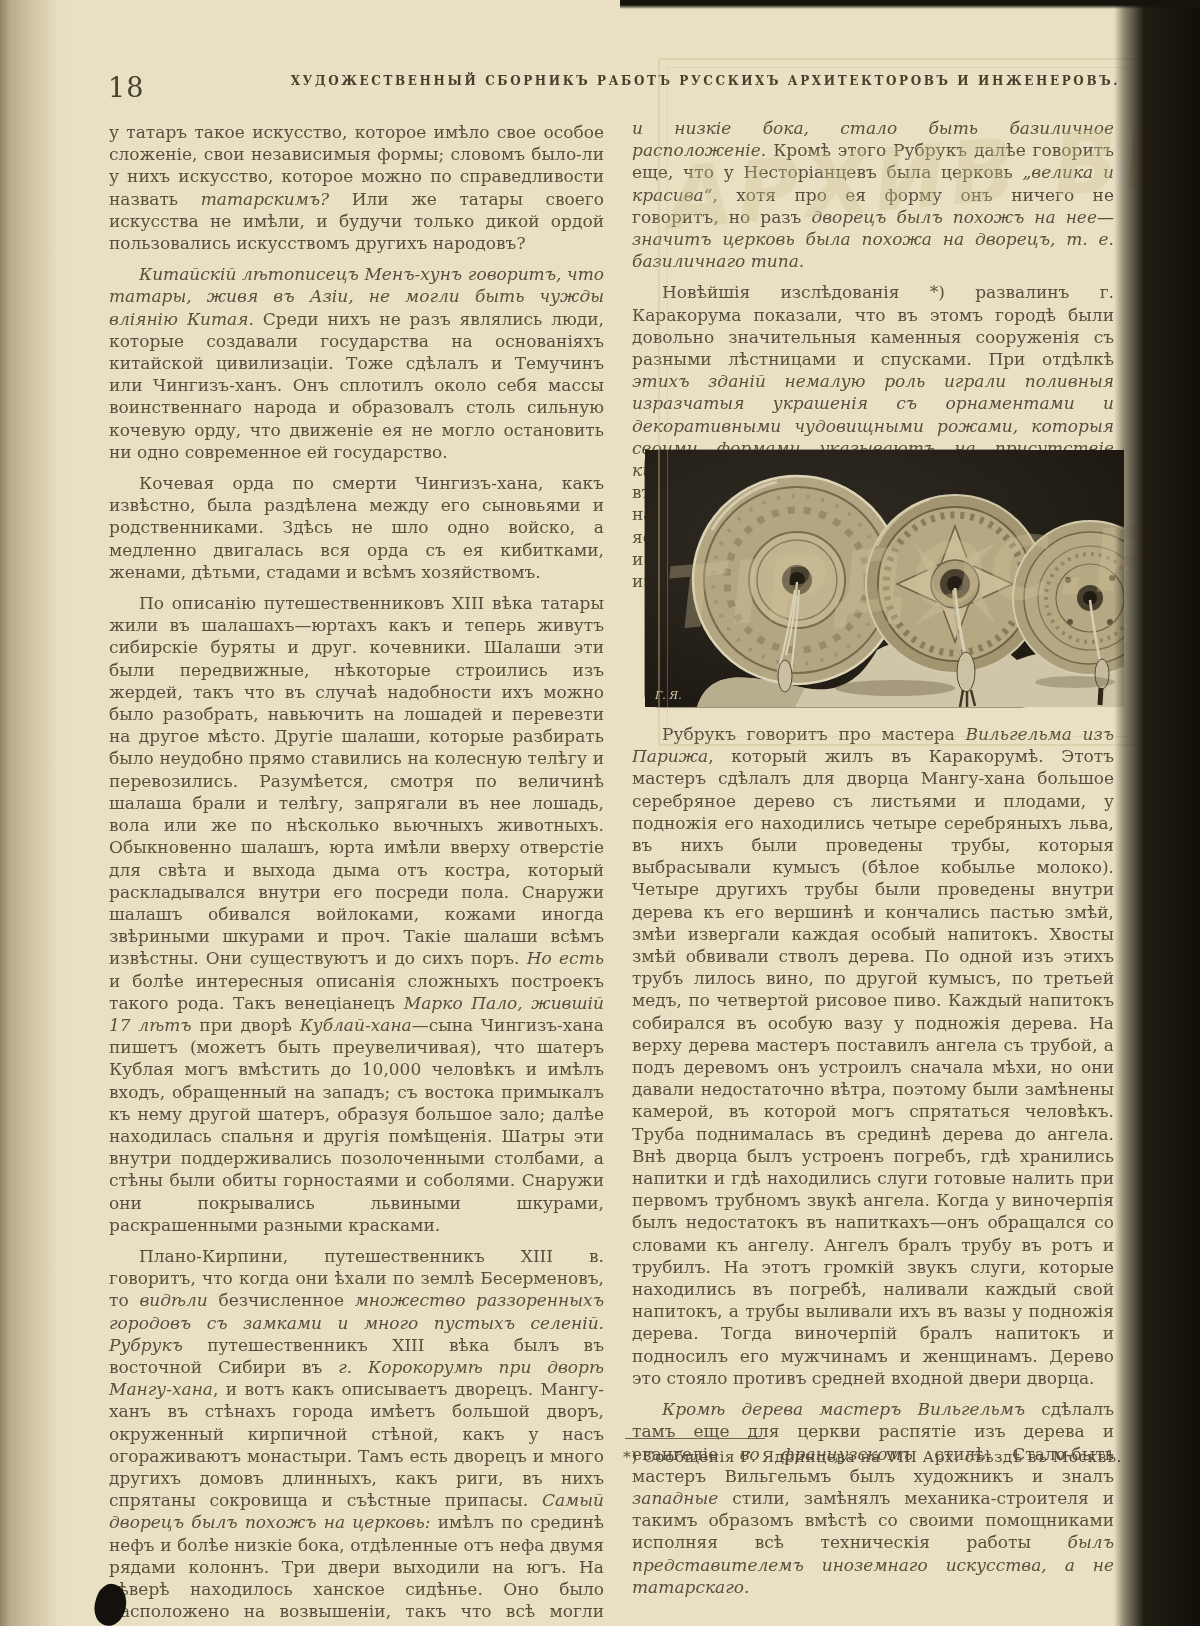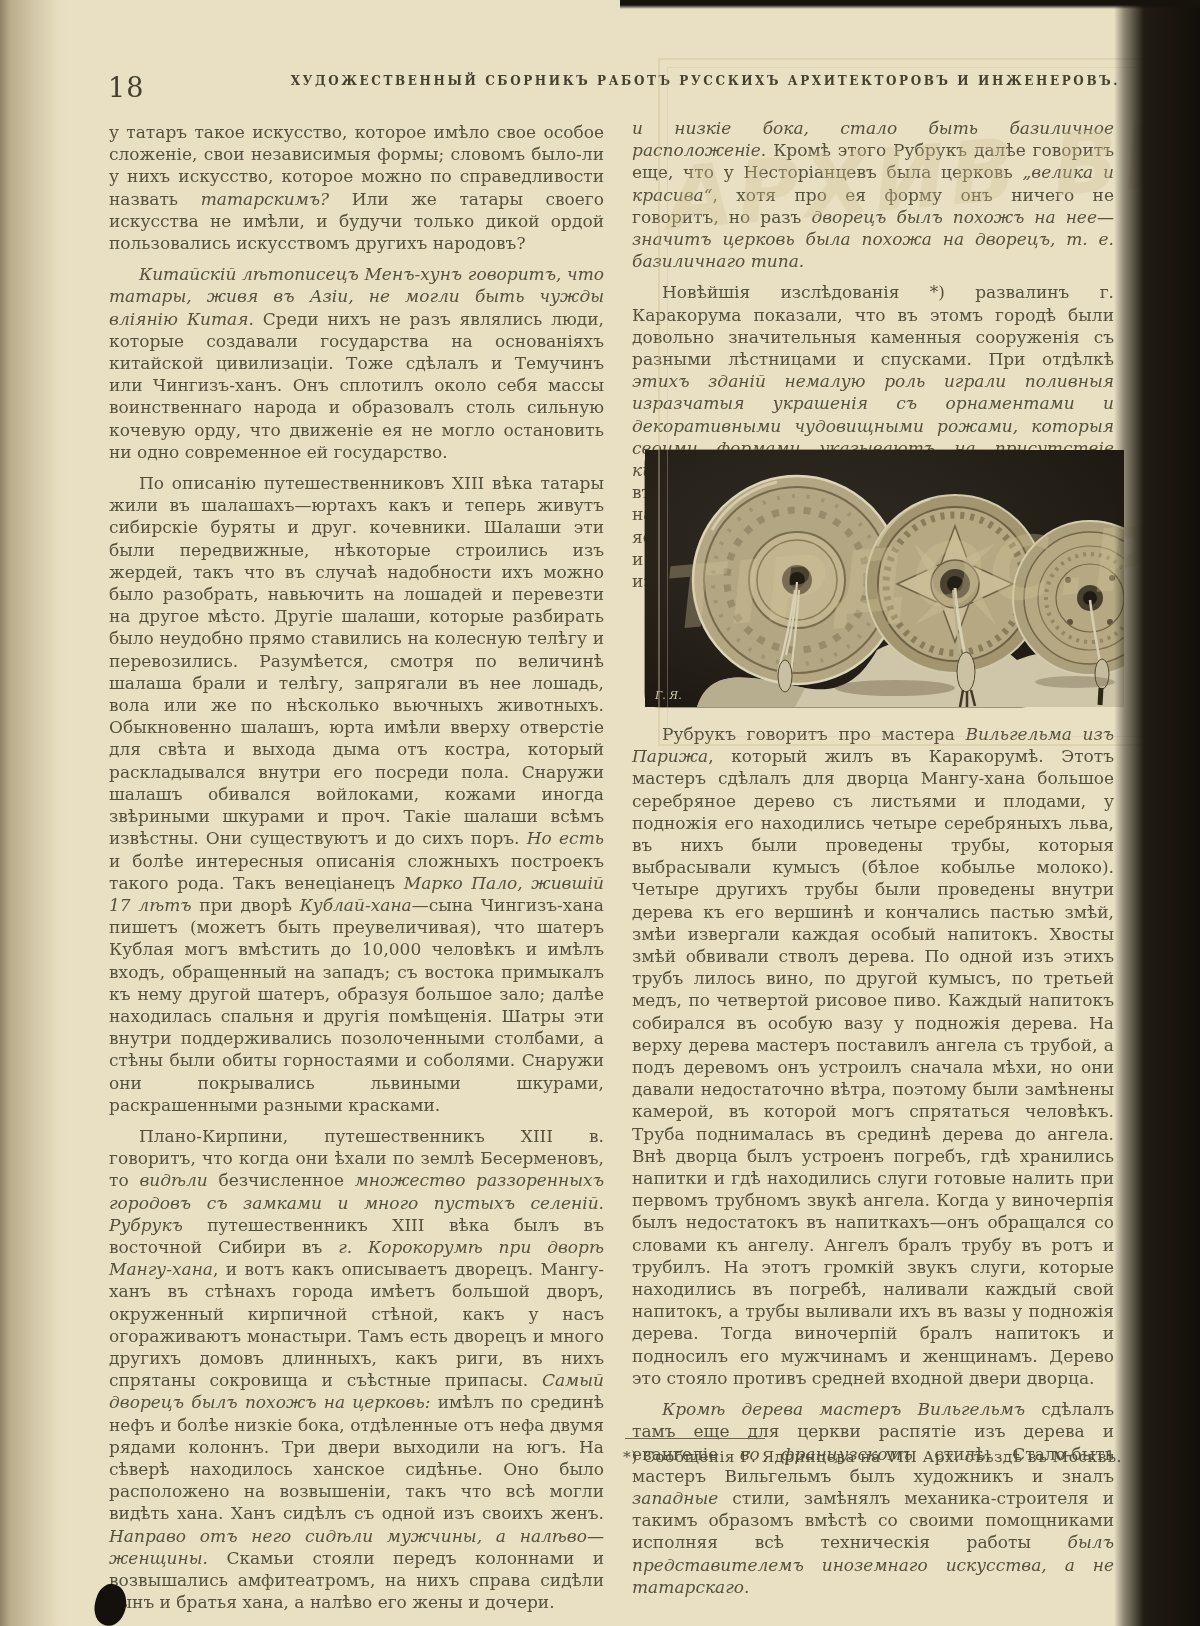--- a/index.html
+++ b/index.html
@@ -57,20 +57,21 @@
 <div class="page">
 
   <div class="gutter-left"></div>
 
   <div class="page-number">18</div>
   <div class="running-title">ХУДОЖЕСТВЕННЫЙ СБОРНИКЪ РАБОТЪ РУССКИХЪ АРХИТЕКТОРОВЪ И ИНЖЕНЕРОВЪ.</div>
 
   <div class="col col-left" id="col-left">
       <p class="par noind"><span>у татаръ такое искусство, которое имѣло свое особое сложеніе, свои независимыя формы; словомъ было-ли у нихъ искусство, которое можно по справедливости назвать </span><span class="it">татарскимъ?</span><span> Или же татары своего искусства не имѣли, и будучи только дикой ордой пользовались искусствомъ другихъ народовъ?</span></p>
       <p class="par"><span class="it">Китайскій лѣтописецъ Менъ-хунъ говоритъ, что татары, живя въ Азіи, не могли быть чужды вліянію Китая.</span><span> Среди нихъ не разъ являлись люди, которые создавали государства на основаніяхъ китайской цивилизаціи. Тоже сдѣлалъ и Темучинъ или Чингизъ-ханъ. Онъ сплотилъ около себя массы воинственнаго народа и образовалъ столь сильную кочевую орду, что движеніе ея не могло остановить ни одно современное ей государство.</span></p>
+      <p class="par"><span>Кочевая орда по смерти Чингизъ-хана, какъ извѣстно, была раздѣлена между его сыновьями и родственниками. Здѣсь не шло одно войско, а медленно двигалась вся орда съ ея кибитками, женами, дѣтьми, стадами и всѣмъ хозяйствомъ.</span></p>
       <p class="par"><span>По описанію путешественниковъ XIII вѣка татары жили въ шалашахъ—юртахъ какъ и теперь живутъ сибирскіе буряты и друг. кочевники. Шалаши эти были передвижные, нѣкоторые строились изъ жердей, такъ что въ случаѣ надобности ихъ можно было разобрать, навьючить на лошадей и перевезти на другое мѣсто. Другіе шалаши, которые разбирать было неудобно прямо ставились на колесную телѣгу и перевозились. Разумѣется, смотря по величинѣ шалаша брали и телѣгу, запрягали въ нее лошадь, вола или же по нѣсколько вьючныхъ животныхъ. Обыкновенно шалашъ, юрта имѣли вверху отверстіе для свѣта и выхода дыма отъ костра, который раскладывался внутри его посреди пола. Снаружи шалашъ обивался войлоками, кожами иногда звѣриными шкурами и проч. Такіе шалаши всѣмъ извѣстны. Они существуютъ и до сихъ поръ. </span><span class="it">Но есть</span><span> и болѣе интересныя описанія сложныхъ построекъ такого рода. Такъ венеціанецъ </span><span class="it">Марко Пало, жившій 17 лѣтъ</span><span> при дворѣ </span><span class="it">Кублай-хана</span><span>—сына Чингизъ-хана пишетъ (можетъ быть преувеличивая), что шатеръ Кублая могъ вмѣстить до 10,000 человѣкъ и имѣлъ входъ, обращенный на западъ; съ востока примыкалъ къ нему другой шатеръ, образуя большое зало; далѣе находилась спальня и другія помѣщенія. Шатры эти внутри поддерживались позолоченными столбами, а стѣны были обиты горностаями и соболями. Снаружи они покрывались львиными шкурами, раскрашенными разными красками.</span></p>
       <p class="par"><span>Плано-Кирпини, путешественникъ XIII в. говоритъ, что когда они ѣхали по землѣ Бесерменовъ, то </span><span class="it">видѣли</span><span> безчисленное </span><span class="it">множество раззоренныхъ городовъ съ замками и много пустыхъ селеній. Рубрукъ</span><span> путешественникъ XIII вѣка былъ въ восточной Сибири въ </span><span class="it">г. Корокорумѣ при дворѣ Мангу-хана</span><span>, и вотъ какъ описываетъ дворецъ. Мангу-ханъ въ стѣнахъ города имѣетъ большой дворъ, окруженный кирпичной стѣной, какъ у насъ огораживаютъ монастыри. Тамъ есть дворецъ и много другихъ домовъ длинныхъ, какъ риги, въ нихъ спрятаны сокровища и съѣстные припасы. </span><span class="it">Самый дворецъ былъ похожъ на церковь:</span><span> имѣлъ по срединѣ нефъ и болѣе низкіе бока, отдѣленные отъ нефа двумя рядами колоннъ. Три двери выходили на югъ. На сѣверѣ находилось ханское сидѣнье. Оно было расположено на возвышеніи, такъ что всѣ могли видѣть хана. Ханъ сидѣлъ съ одной изъ своихъ женъ. </span><span class="it">Направо отъ него сидѣли мужчины, а налѣво—женщины.</span><span> Скамьи стояли передъ колоннами и возвышались амфитеатромъ, на нихъ справа сидѣли сынъ и братья хана, а налѣво его жены и дочери.</span></p>
     </div>
   <div class="col col-right-top" id="col-right-top">
       <p class="par noind"><span class="it">и низкіе бока, стало быть базиличное расположеніе.</span><span> Кромѣ этого Рубрукъ далѣе говоритъ еще, что у Несторіанцевъ была церковь </span><span class="it">„велика и красива“</span><span>, хотя про ея форму онъ ничего не говоритъ, но разъ </span><span class="it">дворецъ былъ похожъ на нее—значитъ церковь была похожа на дворецъ, т. е. базиличнаго типа.</span></p>
       <p class="par"><span>Новѣйшія изслѣдованія *) развалинъ г. Каракорума показали, что въ этомъ городѣ были довольно значительныя каменныя сооруженія съ разными лѣстницами и спусками. При отдѣлкѣ </span><span class="it">этихъ зданій немалую роль играли поливныя изразчатыя украшенія съ орнаментами и декоративными чудовищными рожами, которыя своими формами указываютъ на присутствіе китайскаго искусства.</span><span> Среди вещей, найденныхъ въ Кондуйскихъ развалинахъ, которыя теперь находятся въ СПБ. Импер. </span><span class="it">Академіи Наукъ</span><span>, многія ясно напоминаютъ Китай (рис. 1), а иногда имѣютъ и арабскіе мотивы, какъ напримѣръ поливные изразцы.</span></p>
     </div>
   <div class="col col-right-bottom" id="col-right-bottom">
       <p class="par"><span>Рубрукъ говоритъ про мастера </span><span class="it">Вильгельма изъ Парижа</span><span>, который жилъ въ Каракорумѣ. Этотъ мастеръ сдѣлалъ для дворца Мангу-хана большое серебряное дерево съ листьями и плодами, у подножія его находились четыре серебряныхъ льва, въ нихъ были проведены трубы, которыя выбрасывали кумысъ (бѣлое кобылье молоко). Четыре другихъ трубы были проведены внутри дерева къ его вершинѣ и кончались пастью змѣй, змѣи извергали каждая особый напитокъ. Хвосты змѣй обвивали стволъ дерева. По одной изъ этихъ трубъ лилось вино, по другой кумысъ, по третьей медъ, по четвертой рисовое пиво. Каждый напитокъ собирался въ особую вазу у подножія дерева. На верху дерева мастеръ поставилъ ангела съ трубой, а подъ деревомъ онъ устроилъ сначала мѣхи, но они давали недостаточно вѣтра, поэтому были замѣнены камерой, въ которой могъ спрятаться человѣкъ. Труба поднималась въ срединѣ дерева до ангела. Внѣ дворца былъ устроенъ погребъ, гдѣ хранились напитки и гдѣ находились слуги готовые налить при первомъ трубномъ звукѣ ангела. Когда у виночерпія былъ недостатокъ въ напиткахъ—онъ обращался со словами къ ангелу. Ангелъ бралъ трубу въ ротъ и трубилъ. На этотъ громкій звукъ слуги, которые находились въ погребѣ, наливали каждый свой напитокъ, а трубы выливали ихъ въ вазы у подножія дерева. Тогда виночерпій бралъ напитокъ и подносилъ его мужчинамъ и женщинамъ. Дерево это стояло противъ средней входной двери дворца.</span></p>
       <p class="par"><span class="it">Кромѣ дерева мастеръ Вильгельмъ</span><span> сдѣлалъ тамъ еще для церкви распятіе изъ дерева и евангеліе </span><span class="it">во французскомъ</span><span> стилѣ. Стало-быть мастеръ Вильгельмъ былъ художникъ и зналъ </span><span class="it">западные</span><span> стили, замѣнялъ механика-строителя и такимъ образомъ вмѣстѣ со своими помощниками исполняя всѣ техническія работы </span><span class="it">былъ представителемъ иноземнаго искусства, а не татарскаго.</span></p>

